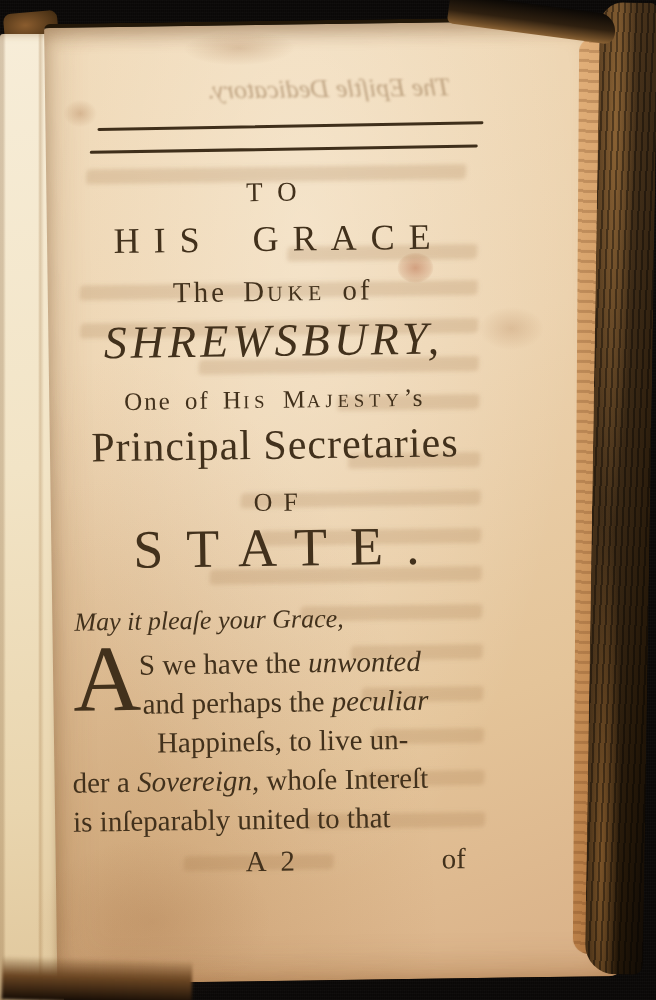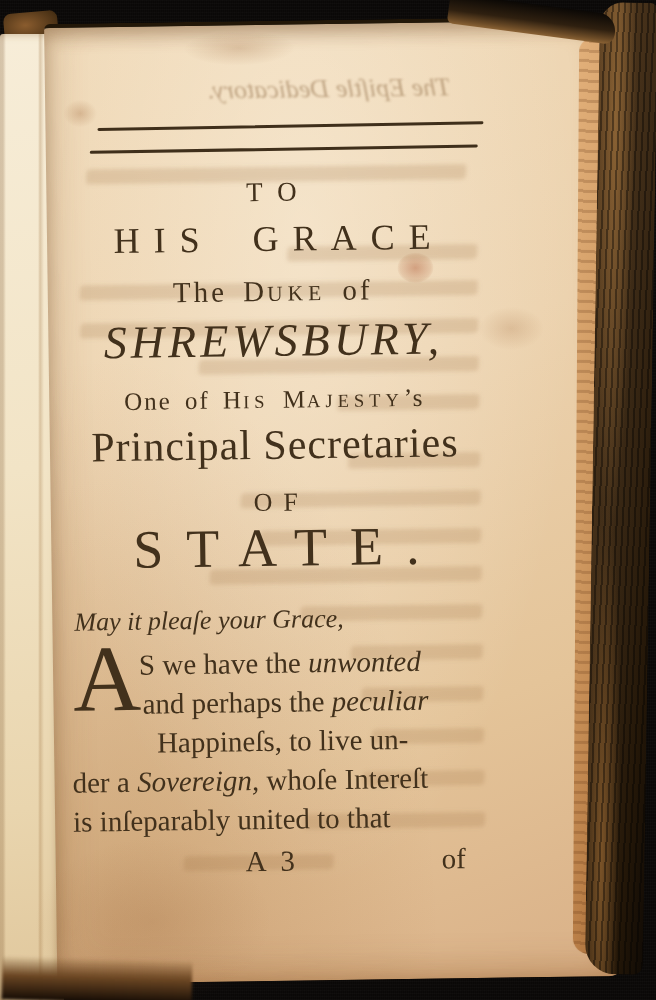--- a/index.html
+++ b/index.html
@@ -166,20 +166,20 @@
 
       <div class="salutation">May it pleaſe your Grace,</div>
 
       <div class="dropcap">A</div>
       <div class="bl l1"><span>S we have the </span><i>unwonted</i></div>
       <div class="bl l2"><span>and perhaps the </span><i>peculiar</i></div>
       <div class="bl l3">Happineſs, to live un-</div>
       <div class="bl l4"><span>der a </span><i>Sovereign,</i><span> whoſe Intereſt</span></div>
       <div class="bl l5">is inſeparably united to that</div>
 
-      <div class="sig">A 3</div>
+      <div class="sig">A 2</div>
       <div class="catch">of</div>
     </div>
   </div>
 
   <div class="cover-corner"></div>
   <div class="binding"></div>
 </div>
 
 </body></html>

